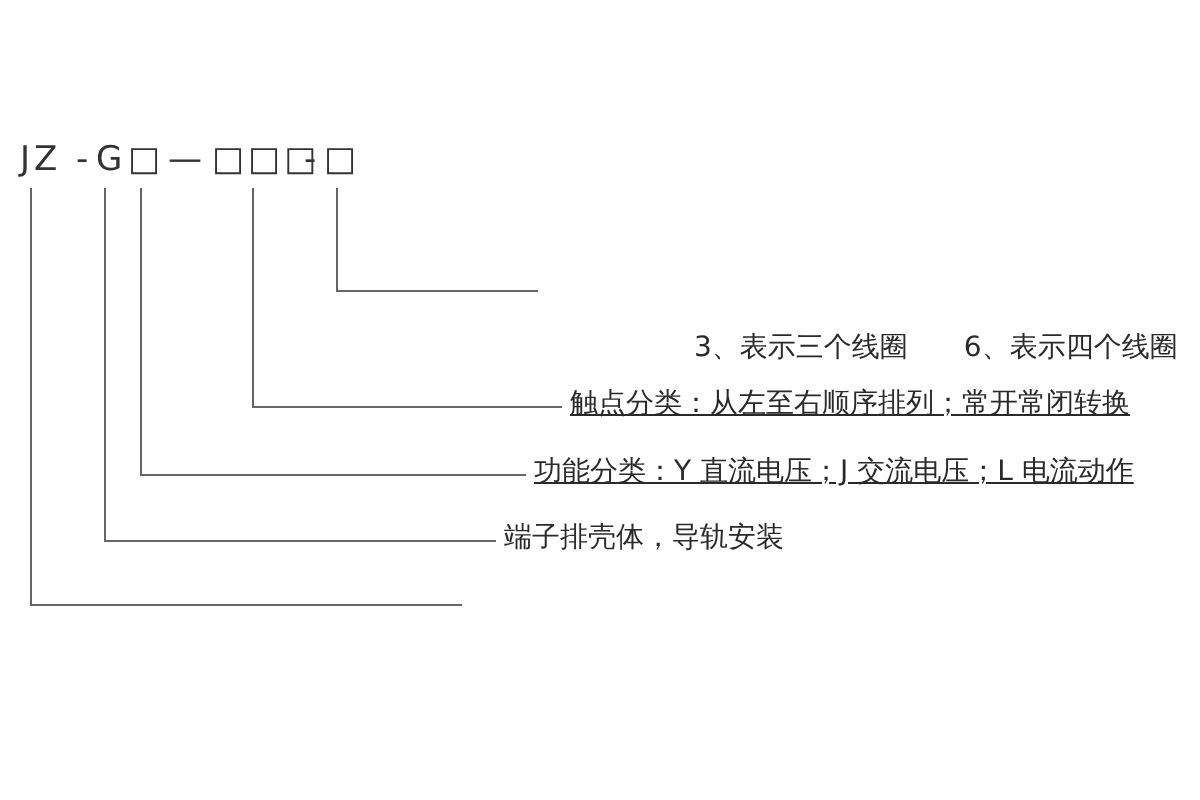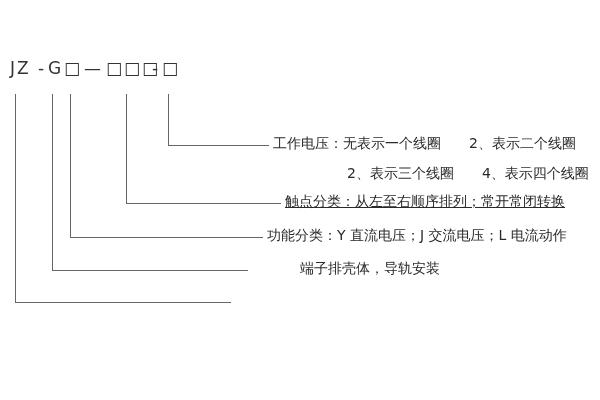--- a/index.html
+++ b/index.html
@@ -2,21 +2,21 @@
 <html><head>
 <meta charset="utf-8">
 <style>
   html,body { margin:0; padding:0; background:#fff; }
   #stage {
     position:relative; width:600px; height:400px; background:#ffffff;
     font-family:"DejaVu Sans","Liberation Sans",sans-serif;
     color:#222; overflow:hidden;
   }
   .code-part {
-    position:absolute; top:58px; font-size:17px; letter-spacing:2px;
+    position:absolute; top:70px; font-size:17px; letter-spacing:2px;
     color:#333; white-space:nowrap;
   }
   .lline {
     position:absolute;
     border-left:1px solid #666;
     border-bottom:1px solid #666;
   }
   .lbl {
     position:absolute; font-size:14px; white-space:nowrap; color:#2a2a2a;
   }
@@ -34,19 +34,18 @@
   <span class="code-part" style="left:106px;">□□□</span>
   <span class="code-part" style="left:152px;">-</span>
   <span class="code-part" style="left:162px;">□</span>
 
   <div class="lline" style="left:168px; top:94px; width:100px; height:51px;"></div>
   <div class="lline" style="left:126px; top:94px; width:154px; height:109px;"></div>
   <div class="lline" style="left:70px;  top:94px; width:192px; height:143px;"></div>
   <div class="lline" style="left:52px;  top:94px; width:195px; height:176px;"></div>
   <div class="lline" style="left:15px;  top:94px; width:215px; height:208px;"></div>
 
-  <div class="lbl" style="left:273px; top:135px;">工作电压：无表示一个线圈　　2、表示二个线圈</div>
-  <div class="lbl" style="left:347px; top:165px;">2、表示三个线圈　　4、表示四个线圈</div>
+  <div class="lbl" style="left:347px; top:165px;">3、表示三个线圈　　6、表示四个线圈</div>
   <div class="lbl" style="left:285px; top:193px;text-decoration:underline;">触点分类：从左至右顺序排列；常开常闭转换</div>
-  <div class="lbl" style="left:267px; top:227px;">功能分类：Y 直流电压；J 交流电压；L 电流动作</div>
-  <div class="lbl" style="left:252px; top:260px;margin-left:48px;">端子排壳体，导轨安装</div>
+  <div class="lbl" style="left:267px; top:227px;text-decoration:underline;">功能分类：Y 直流电压；J 交流电压；L 电流动作</div>
+  <div class="lbl" style="left:252px; top:260px;">端子排壳体，导轨安装</div>
 
 </div>
 
 </body></html>

